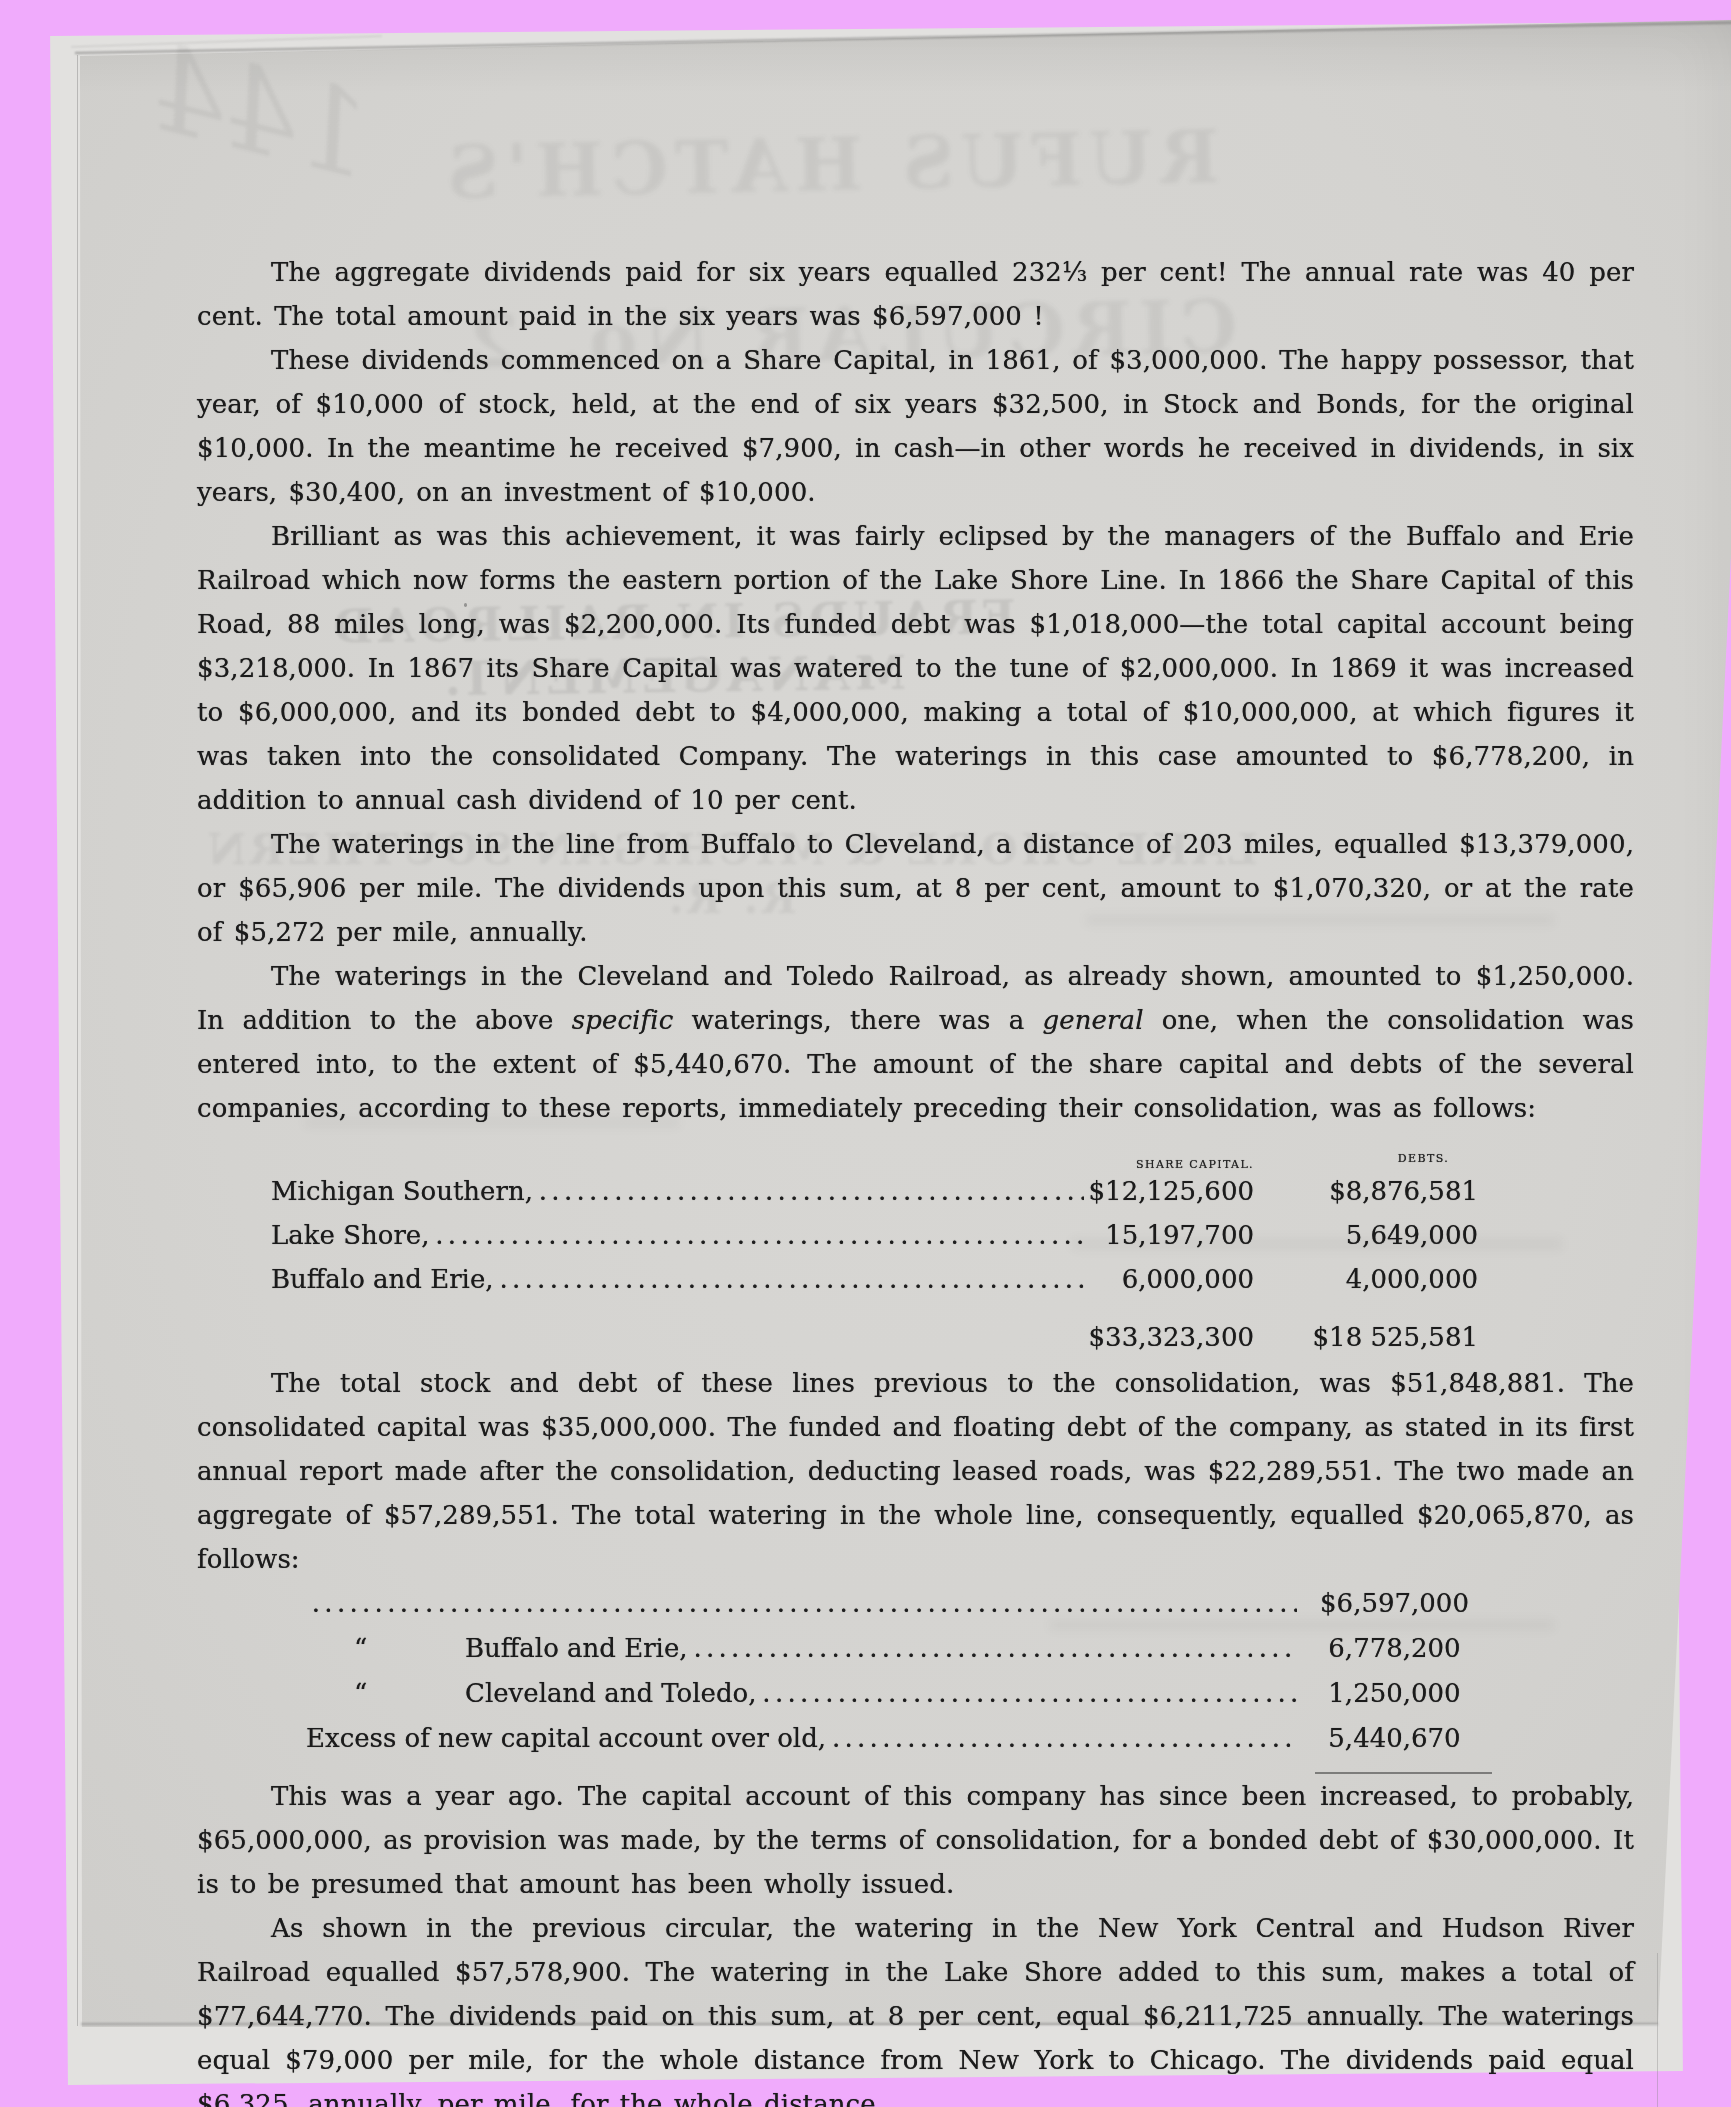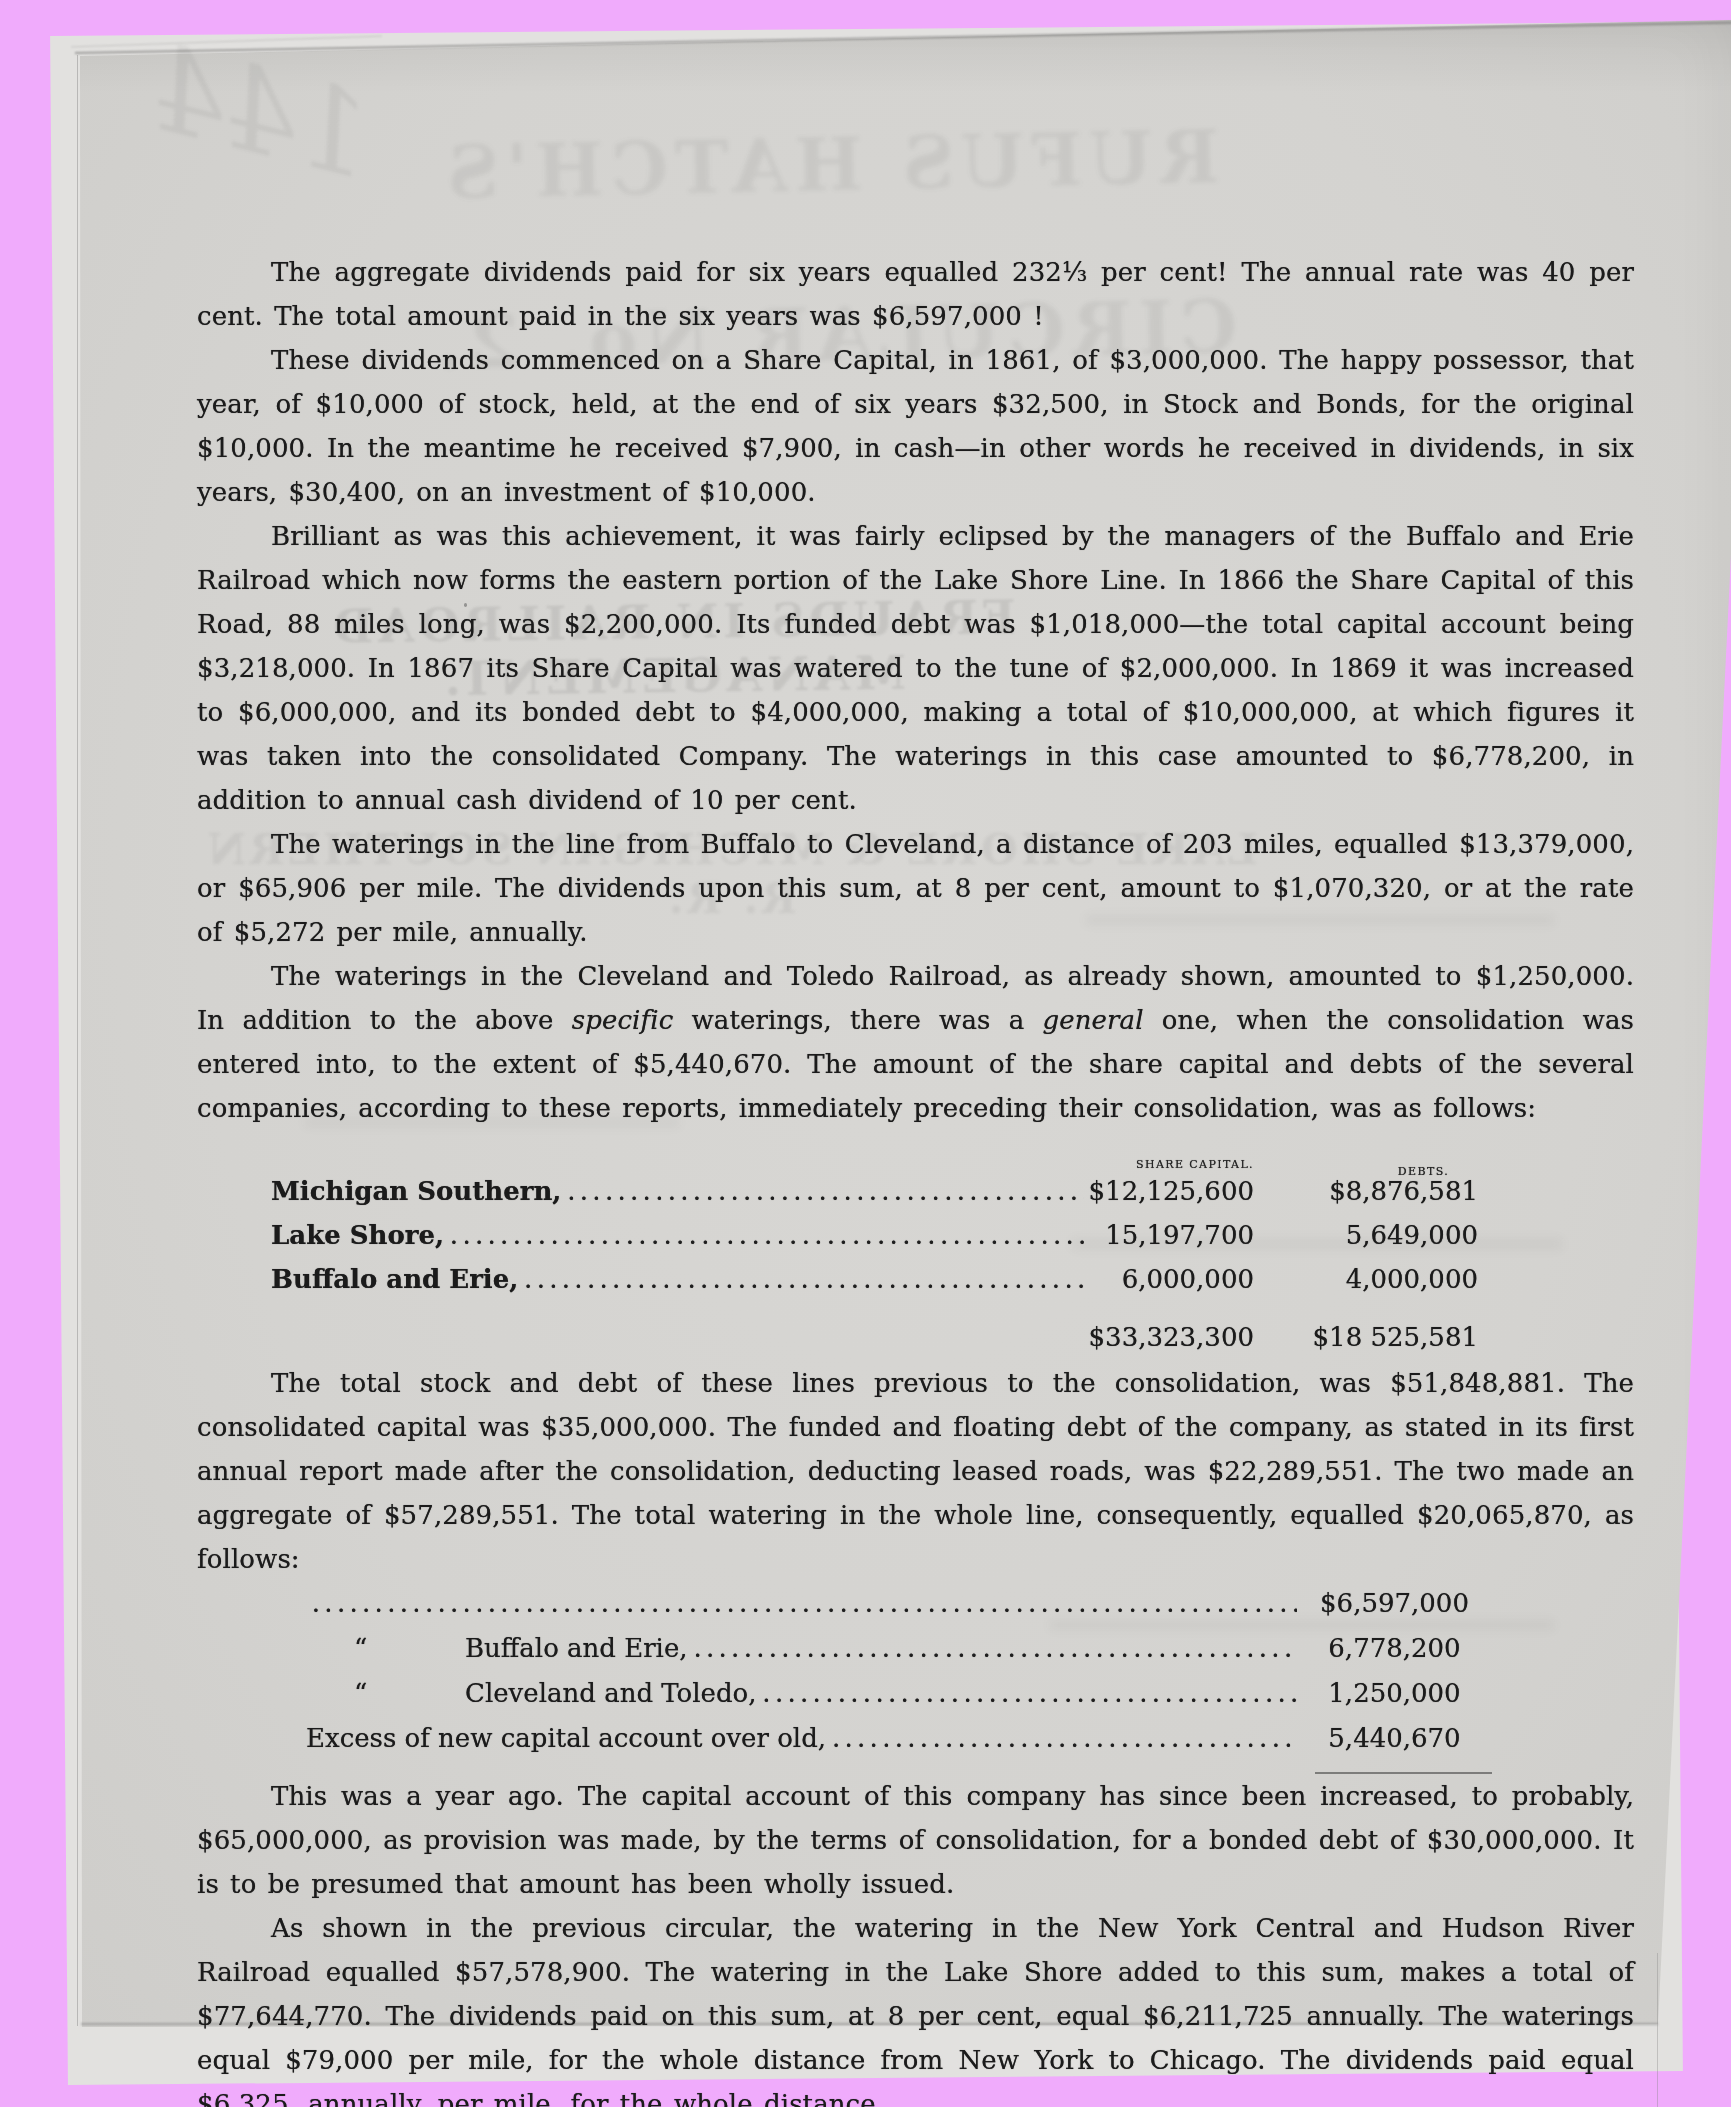--- a/index.html
+++ b/index.html
@@ -57,23 +57,23 @@
     position:absolute; left:197px; top:250px; width:1437px;
     color:#1b1b1b; font-size:26px; line-height:44px;
     text-shadow:0 0 0.7px rgba(25,25,25,0.8);
   }
   p.body { margin:0; text-align:justify; text-indent:74px; word-spacing:2.9px; letter-spacing:0.1px; }
 
   
   .captable { margin:5.8px 0 1.4px; }
   .t-head { position:relative; height:33px; font-size:11px; letter-spacing:1.4px; color:#262626; }
   .h-sc    { position:absolute; left:846px; width:304px; text-align:center; top:7.2px; }
-  .h-debts { position:absolute; left:1100px; width:253px; text-align:center; top:14px; }
+  .h-debts { position:absolute; left:1100px; width:253px; text-align:center; top:1px; }
   .t-row, .t-rule-row, .t-total { display:flex; line-height:44px; }
-  .t-label { padding-left:74px; white-space:nowrap;font-weight:bold; }
+  .t-label { padding-left:74px; white-space:nowrap; }
   .dotlead { flex:1; overflow:hidden; white-space:nowrap; letter-spacing:4.3px; padding:0 5.8px; color:#1e1e1e; }
   .t-sc    { width:170px; text-align:right; white-space:nowrap; }
   .t-debts { width:224px; text-align:right; white-space:nowrap; }
   .t-trail { width:156px; }
   .t-rule-row { height:14.5px; }
   .t-rule-row .rule { height:1.4px; background:rgba(40,40,40,0.5); margin-top:8.7px; margin-left:auto; filter:blur(0.4px); }
   .rule-sc { width:158px; } .rule-debts { width:163px; }
   .t-flex { flex:1; }
 
   

